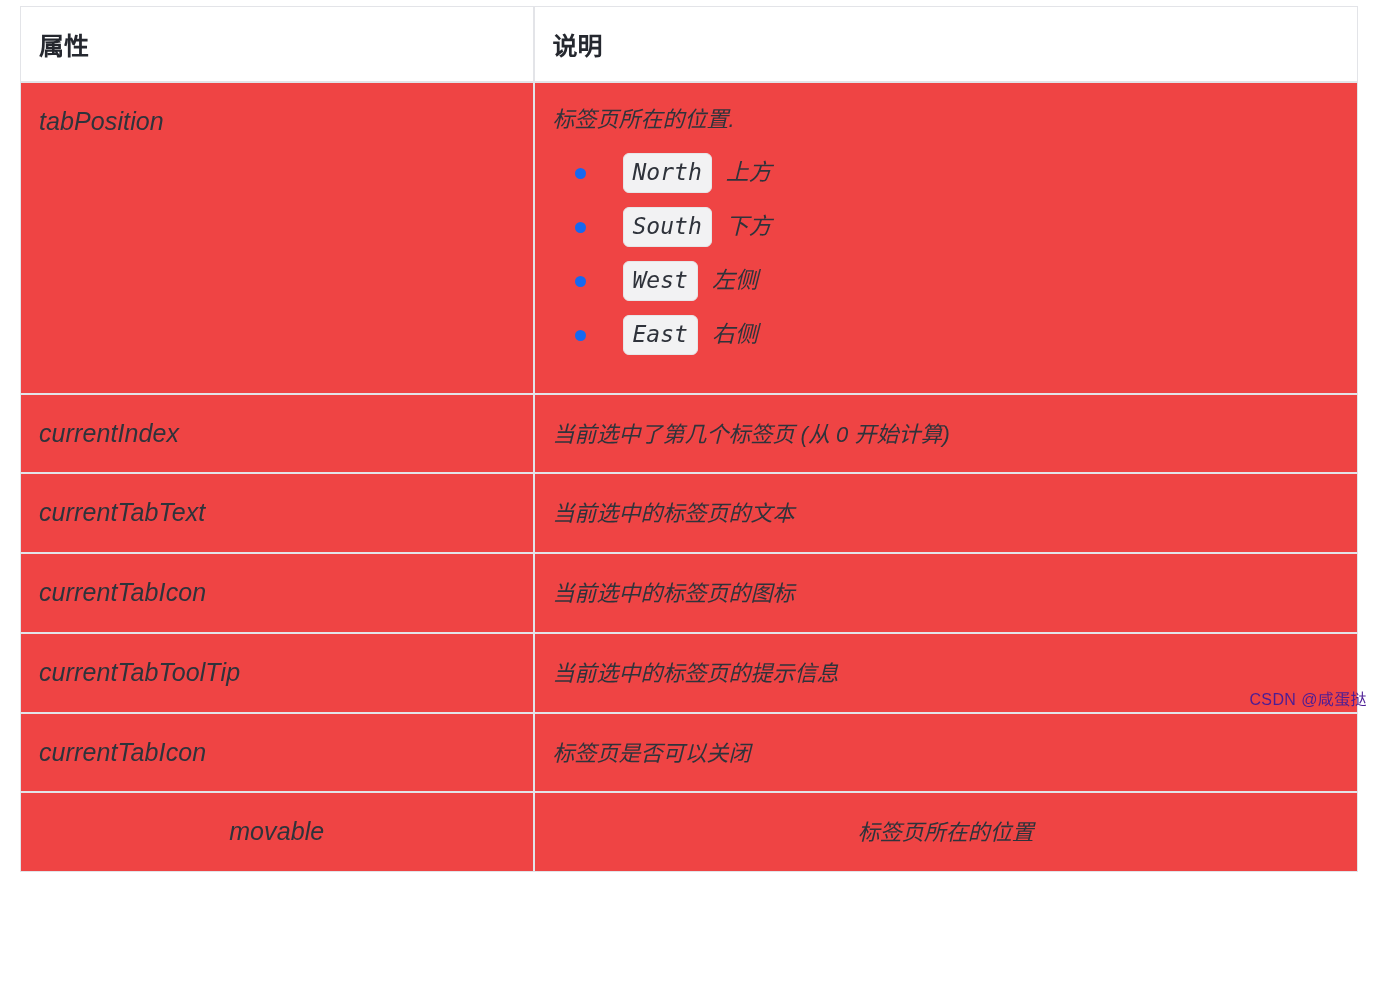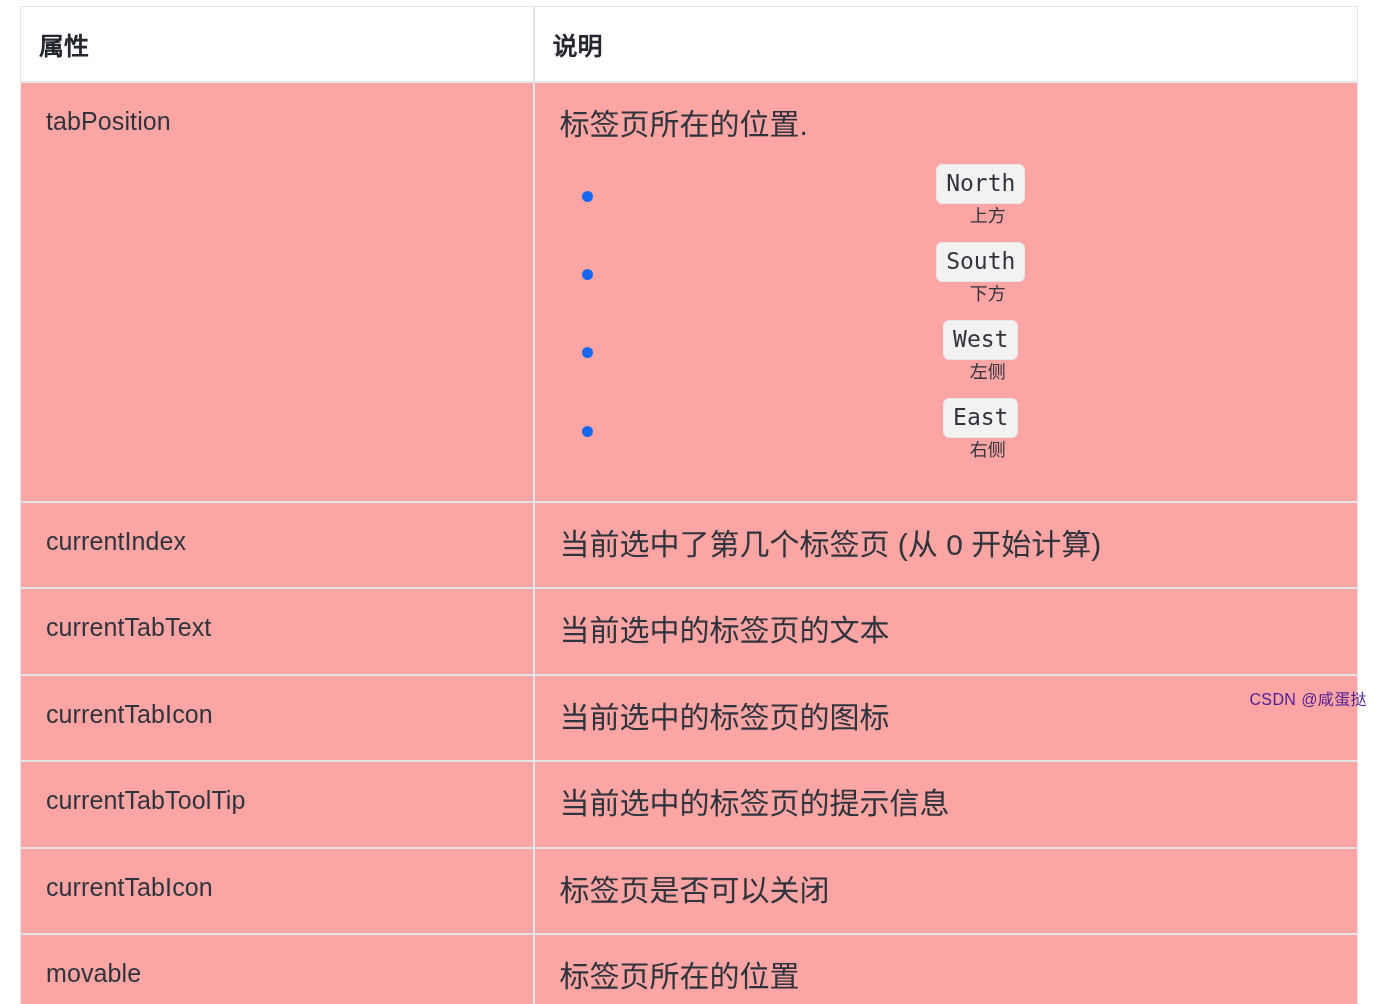--- a/index.html
+++ b/index.html
@@ -48,60 +48,60 @@
     font-size: 25px;
     font-weight: bold;
     color: #25282f;
     background: #ffffff;
     border-bottom: 2px solid #e3e4e8;
     border-right: 2px solid #e3e4e8;
   }
   .prop-table thead th:last-child { border-right: none; margin-top: 20px; }
 
   .prop-table tbody td {
-    padding: 22px 25px;
+    padding: 22px 18px;
     vertical-align: top;
     font-size: 25px;
     line-height: 1.35;
     color: #2f333b;
     border-bottom: 2px solid #e3e4e8;
     border-right: 2px solid #e3e4e8;
-    background: #fca5a5;
+    background: #ef4444;
+    font-style: italic;
   }
   .prop-table tbody td:last-child { border-right: none; }
-  .prop-table tbody tr:last-child td { border-bottom: none; }
+  .prop-table tbody tr:last-child td { border-bottom: none; text-align: center; }
 
   .prop-table tbody tr.row-tall td { height: 260px; }
   .prop-table tbody tr.row-std  td { height: 32px; }
 
   .attr-name {
     font-size: 25px;
     color: #2f333b;
     letter-spacing: 0.1px;
   }
 
   .desc-text {
-    font-size: 30px;
+    font-size: 22px;
     color: #2f333b;
   }
 
   
   .opt-list {
     list-style: none;
     margin: 18px 0 0 0;
     padding: 0 0 0 22px;
   }
   .opt-list li {
     position: relative;
     display: flex;
     align-items: center;
     margin: 0 0 14px 0;
     padding-left: 48px;
     min-height: 38px;
-    flex-direction: column;
   }
   .opt-list li:last-child { margin-bottom: 16px; }
 
   .opt-bullet {
     position: absolute;
     left: 0;
     top: 50%;
     width: 11px;
     height: 11px;
     margin-top: -5px;
@@ -117,21 +117,21 @@
     color: #2f333b;
     background: #f2f2f3;
     border: 1px solid #e6e6e8;
     border-radius: 6px;
     padding: 7px 9px 8px 9px;
     white-space: nowrap;
   }
 
   .opt-label {
     margin-left: 14px;
-    font-size: 18px;
+    font-size: 23px;
     color: #2f333b;
     white-space: nowrap;
   }
 
   
   .watermark {
     position: absolute;
     right: 20px;
     bottom: 14px;
     font-size: 16px;

